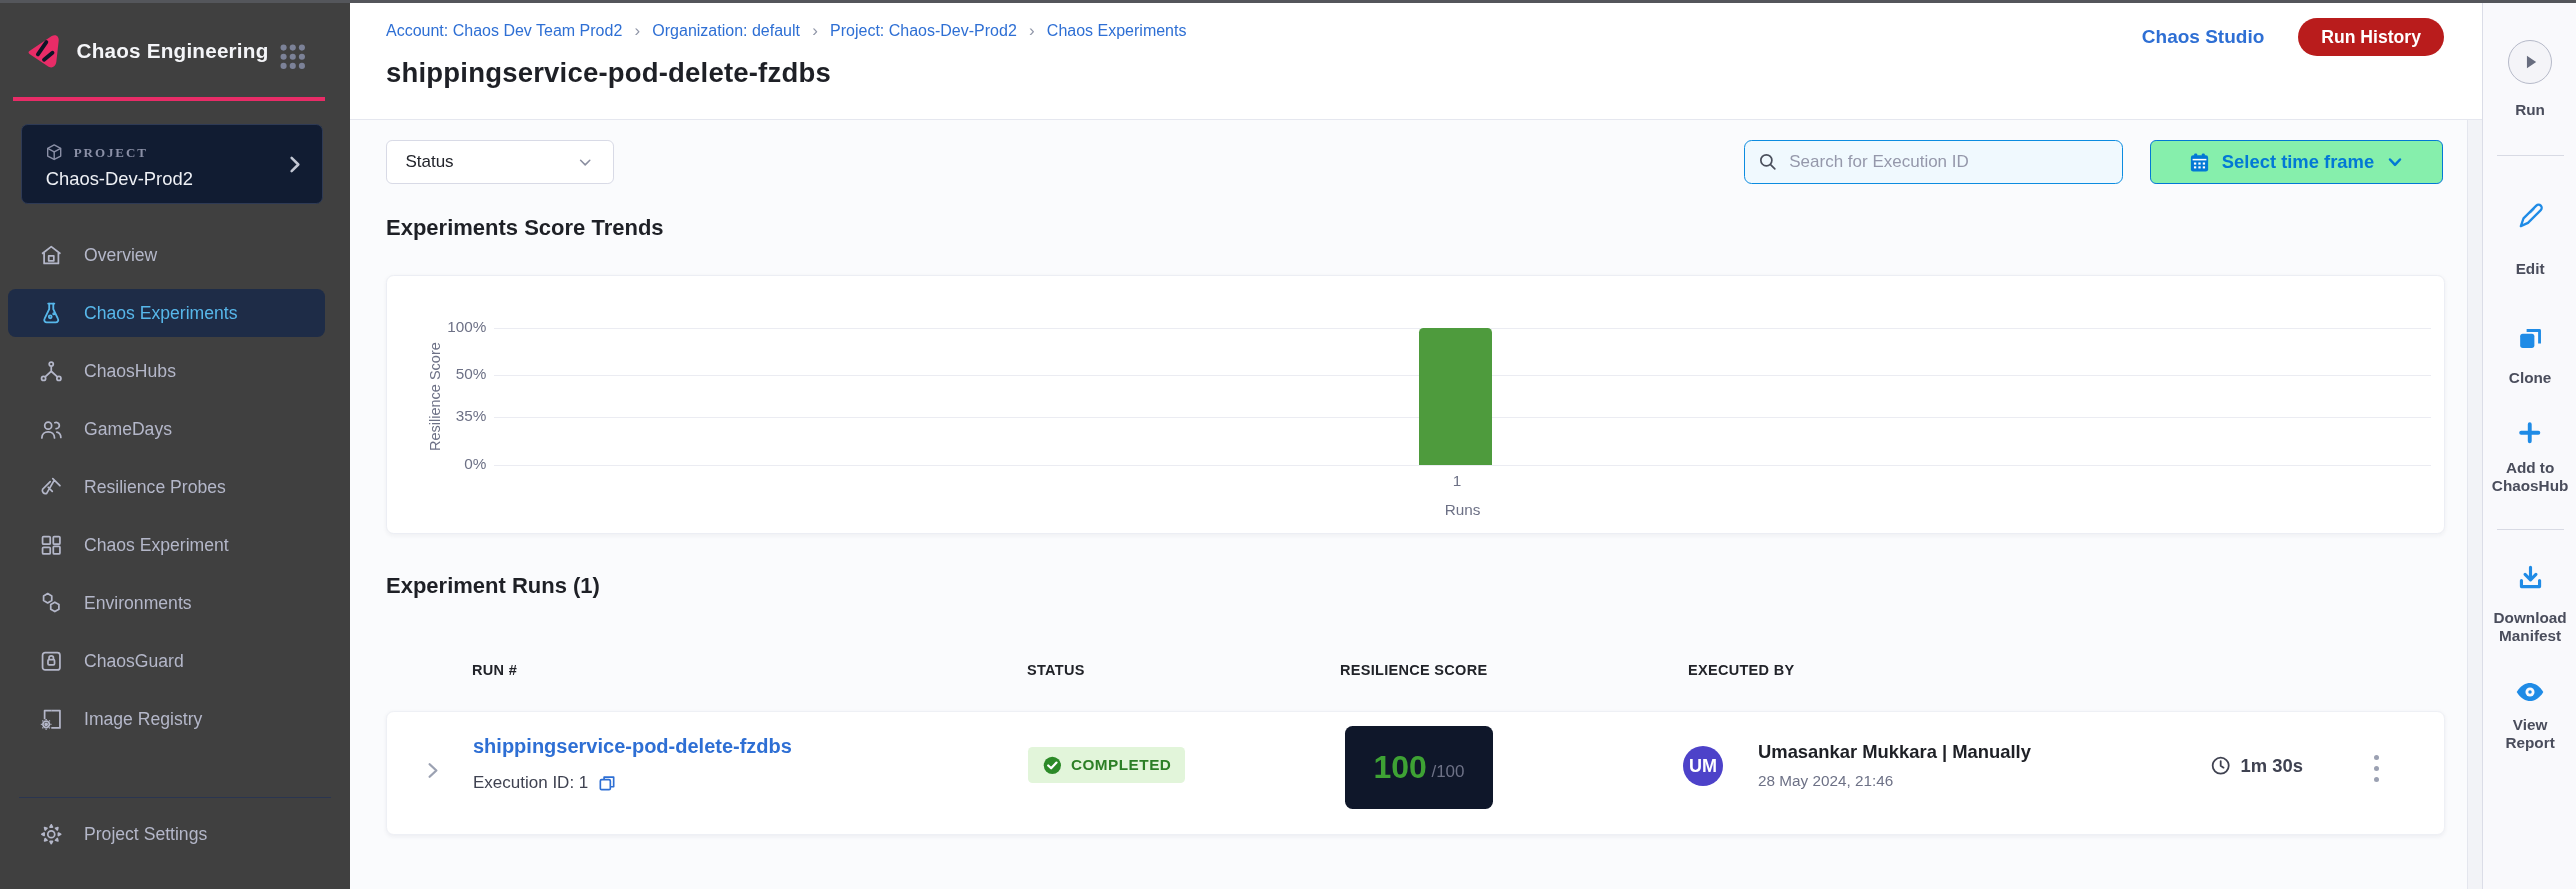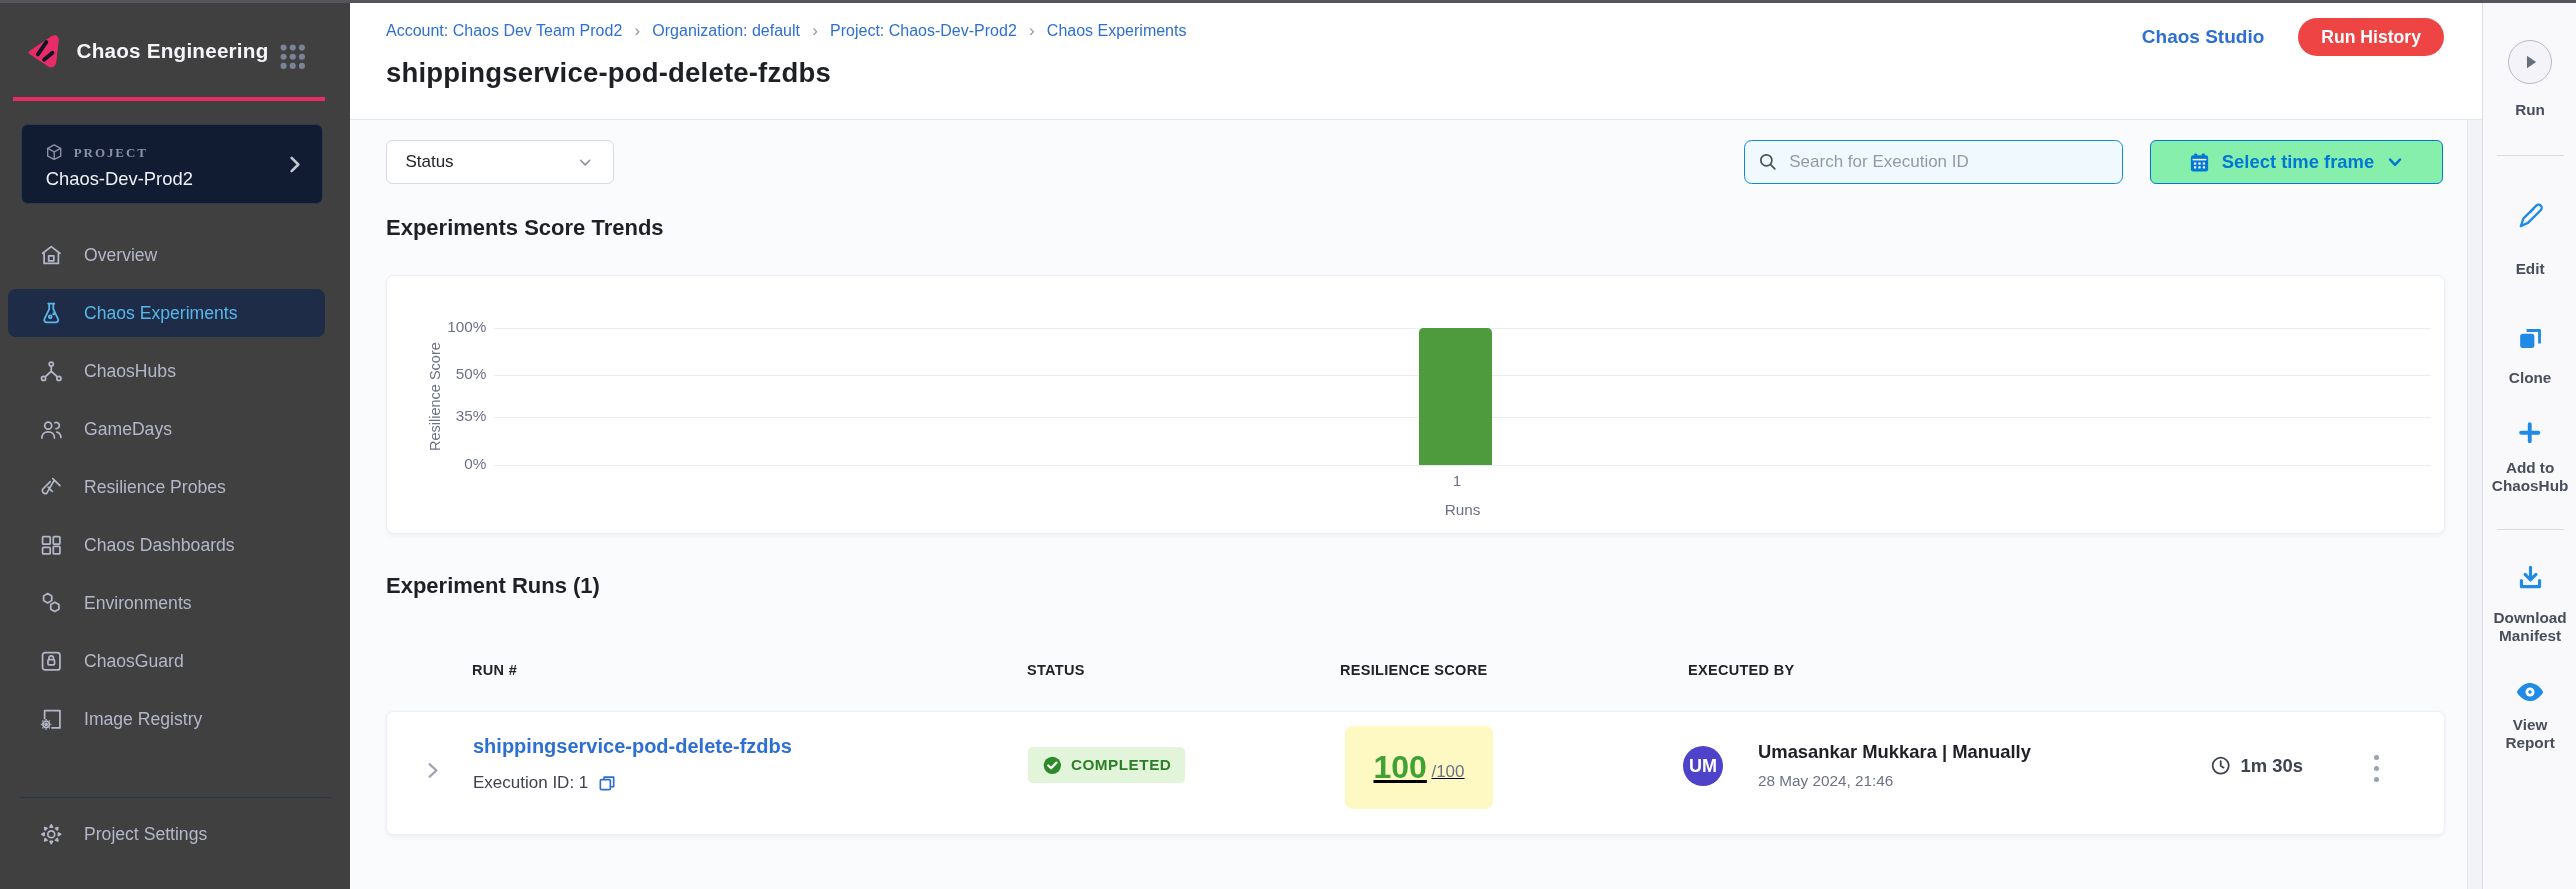--- a/index.html
+++ b/index.html
@@ -31,21 +31,21 @@
   #nav-footer { position:absolute; left:0; top:805px; width:350px; }
 
   
   #main-header { position:absolute; left:350px; top:0; width:2132px; height:120px; background:#ffffff; border-bottom:0.8px solid #e5e7ef; z-index:5; }
   #breadcrumb { position:absolute; left:36px; top:21.4px; display:flex; align-items:center; gap:12.2px; font-size:16px; }
   #breadcrumb a { color:#2e6fd4; text-decoration:none; cursor:pointer; }
   .crumb-sep { color:#9096a8; font-size:17px; }
   #page-title { position:absolute; left:36px; top:57px; font-size:27.5px; font-weight:700; color:#1e2026; letter-spacing:0.2px; }
   #header-actions { position:absolute; right:38px; top:18.4px; display:flex; align-items:center; gap:34px; }
   #chaos-studio-link { color:#2e6fd4; font-size:19px; font-weight:600; text-decoration:none; cursor:pointer; }
-  #run-history-btn { height:38px; border-radius:19px; background:#ef4444; color:#ffffff; font-size:17.6px; font-weight:700; border:none; padding:0 23px; cursor:pointer; font-family:inherit; }
+  #run-history-btn { height:38px; border-radius:19px; background:#b91c1c; color:#ffffff; font-size:17.6px; font-weight:700; border:none; padding:0 23px; cursor:pointer; font-family:inherit; }
 
   
   #action-rail { position:absolute; left:2482px; top:0; width:94px; height:890px; background:#f9f9fc; border-left:0.8px solid #dbdde7; z-index:20; }
   .rail-icon { position:absolute; left:0; width:94px; display:flex; justify-content:center; }
   .rail-label { position:absolute; left:4.6px; width:85px; text-align:center; font-size:15.3px; font-weight:600; color:#4a4d5c; line-height:1.18; }
   .rail-divider { position:absolute; left:13.8px; width:67px; height:0.8px; background:#d8dae4; }
   #run-circle { position:absolute; left:24.5px; top:40px; width:44px; height:44px; border:1.5px solid #b6bac9; border-radius:50%; background:#f4f4f8; display:flex; align-items:center; justify-content:center; cursor:pointer; }
 
   
   #content { position:absolute; left:350px; top:120px; width:2132px; height:769px; background:#fafbfd; }
@@ -84,21 +84,21 @@
   #run-row { position:absolute; left:36px; top:591px; width:2059px; height:124px; background:#fff; border:0.8px solid #eef0f5; border-radius:7.6px; box-shadow:0 1.5px 4.6px rgba(40,41,61,.06); }
   #row-chevron { position:absolute; left:34px; top:47px; cursor:pointer; }
   #run-name { position:absolute; left:86px; top:23px; font-size:20px; font-weight:700; color:#2e6fd4; text-decoration:none; cursor:pointer; }
   #exec-row { position:absolute; left:86px; top:61px; display:flex; align-items:center; gap:9.2px; }
   #exec-id { font-size:17px; color:#3f4251; }
   #copy-btn { cursor:pointer; }
 
   #status-badge { position:absolute; left:641px; top:35px; display:inline-flex; align-items:center; gap:8.4px; background:#e2f5da; border-radius:4.6px; padding:7.6px 13.8px; }
   #status-badge span { font-size:15.3px; font-weight:700; color:#2c7f26; letter-spacing:0.5px; }
 
-  #score-box { position:absolute; left:958px; top:13.8px; width:148px; height:83px; background:#fef9c3; border-radius:7.6px; display:flex; align-items:center; justify-content:center; gap:4.6px;text-decoration:underline; }
+  #score-box { position:absolute; left:958px; top:13.8px; width:148px; height:83px; background:#0f172a; border-radius:7.6px; display:flex; align-items:center; justify-content:center; gap:4.6px; }
   #score-val { font-size:32px; font-weight:700; color:#3ea234; }
   #score-suffix { font-size:17px; color:#6d7186; margin-top:9.2px; }
 
   #avatar { position:absolute; left:1296px; top:34px; width:40px; height:40px; border-radius:50%; background:#4d42c9; color:#fff; font-size:18px; font-weight:700; display:flex; align-items:center; justify-content:center; }
   #executed-by { position:absolute; left:1371px; top:29px; font-size:18.4px; font-weight:700; color:#1e2026; }
   #executed-on { position:absolute; left:1371px; top:60px; font-size:15.3px; color:#6d7186; }
 
   #duration-wrap { position:absolute; left:1823px; top:43px; display:flex; align-items:center; gap:9.2px; }
   #duration { font-size:18.4px; font-weight:700; color:#3f4251; }
   #kebab { position:absolute; left:1981px; top:37px; padding:6.1px; cursor:pointer; display:flex; flex-direction:column; gap:5.4px; align-items:center; }
@@ -210,21 +210,21 @@
     </div>
     <div class="nav-item">
       <span class="nicon">
         <svg width="24.5" height="24.5" viewBox="0 0 24 24" fill="none" stroke="#b4b7c9" stroke-width="1.7">
             <rect x="3.5" y="3.5" width="7.5" height="7.5" rx="1"></rect>
             <rect x="14" y="3.5" width="6.5" height="7.5" rx="1"></rect>
             <rect x="3.5" y="14" width="7.5" height="6.5" rx="1"></rect>
             <rect x="14" y="13" width="6.5" height="7.5" rx="1"></rect>
           </svg>
       </span>
-      <span>Chaos Dashboards</span>
+      <span>Chaos Experiment</span>
     </div>
     <div class="nav-item">
       <span class="nicon">
         <svg width="24.5" height="24.5" viewBox="0 0 24 24" fill="none" stroke="#b4b7c9" stroke-width="1.7" stroke-linejoin="round">
             <path d="M8.5 2.5 L12.5 4.8 V9.4 L8.5 11.7 L4.5 9.4 V4.8 Z"></path>
             <path d="M15.5 11 L19.5 13.3 V17.9 L15.5 20.2 L11.5 17.9 V13.3 Z"></path>
           </svg>
       </span>
       <span>Environments</span>
     </div>

